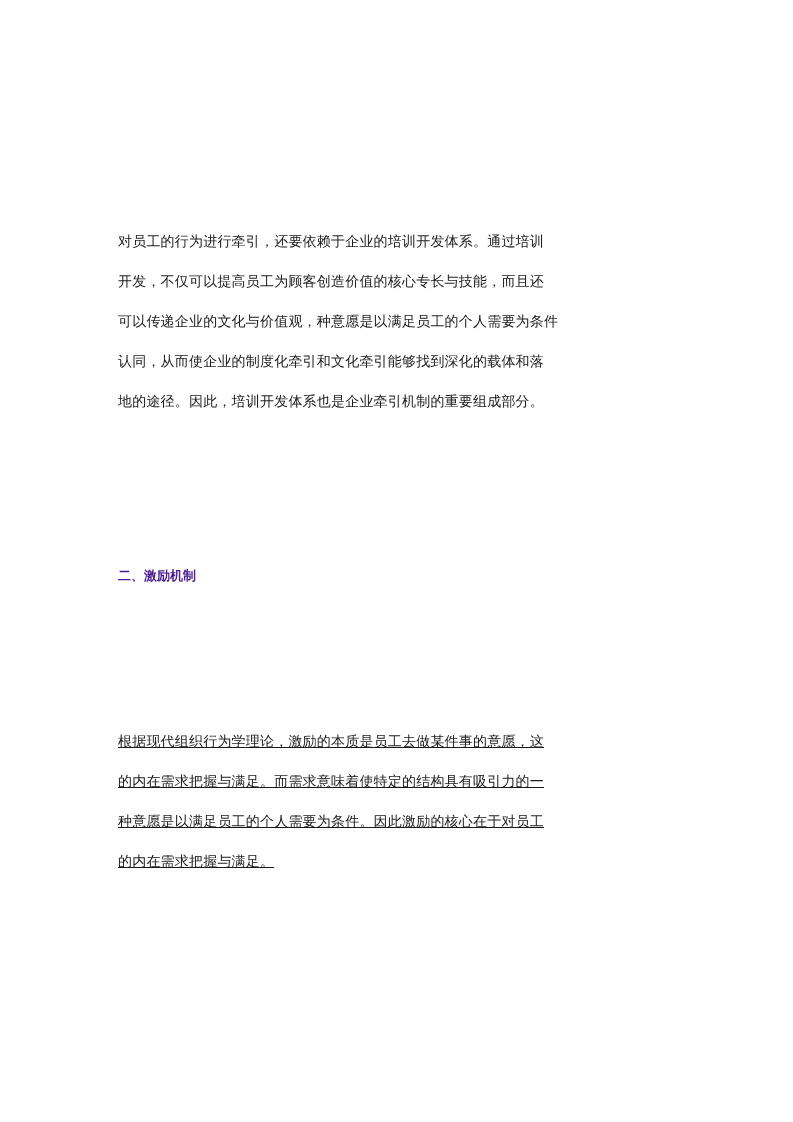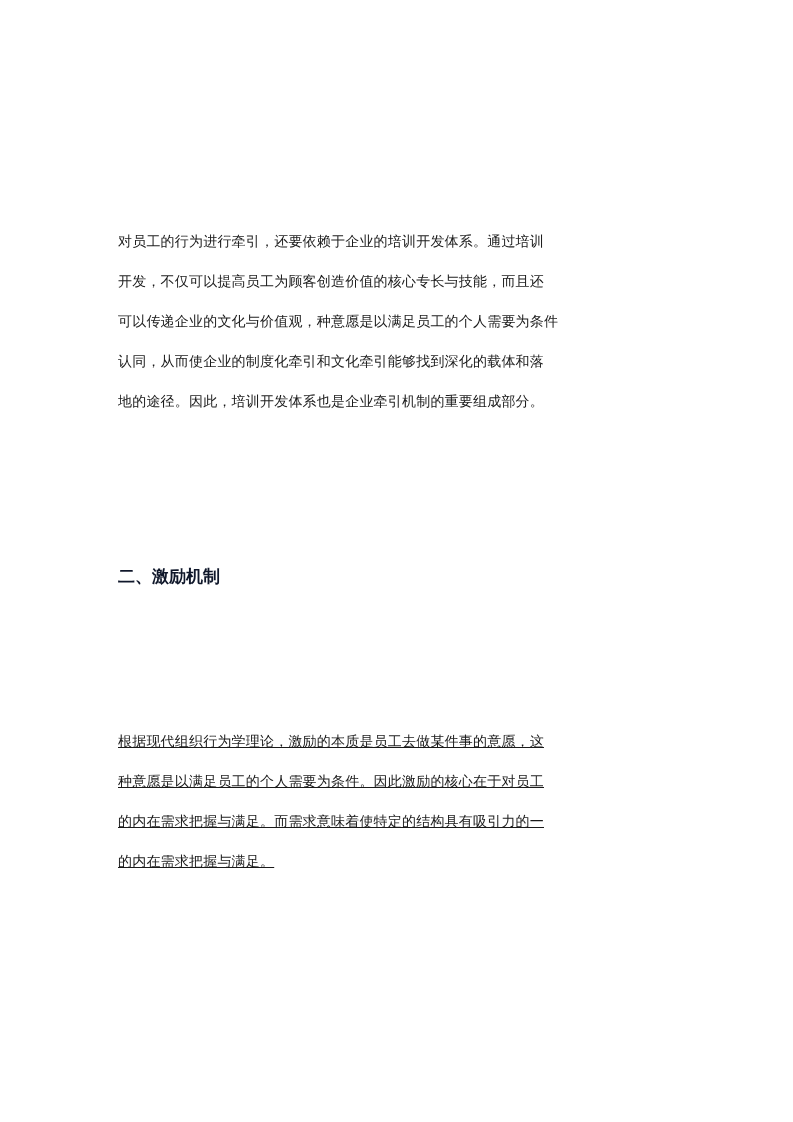--- a/index.html
+++ b/index.html
@@ -2,37 +2,37 @@
 <html><head>
 <meta charset="utf-8">
 <style>
   html, body { margin: 0; padding: 0; background: #ffffff; }
   body { width: 793px; height: 1122px; position: relative; overflow: hidden;
          font-family: "DejaVu Sans", "Liberation Sans", sans-serif; color: #1a1a1a; }
   .para { position: absolute; left: 118px; width: 560px; font-size: 14px;
           line-height: 40px; margin: 0; letter-spacing: 0.2px; }
   .line { display: block; white-space: nowrap; }
   #p1 { top: 221px; }
-  #h2 { position: absolute; left: 118px; top: 562px; margin: 0; font-size: 17px;
-        font-weight: bold; color: #0f172a; line-height: 28px; }
+  #h2 { position: absolute; left: 118px; top: 562px; margin: 0; font-size: 13px;
+        font-weight: bold; color: #4c1d95; line-height: 28px; }
   #p2 { top: 721px; text-decoration: underline; }
 </style>
 </head>
 <body>
 
 <div>
   <p id="p1" class="para">
     <span class="line">对员工的行为进行牵引，还要依赖于企业的培训开发体系。通过培训</span>
     <span class="line">开发，不仅可以提高员工为顾客创造价值的核心专长与技能，而且还</span>
     <span class="line">可以传递企业的文化与价值观，种意愿是以满足员工的个人需要为条件</span>
     <span class="line">认同，从而使企业的制度化牵引和文化牵引能够找到深化的载体和落</span>
     <span class="line">地的途径。因此，培训开发体系也是企业牵引机制的重要组成部分。</span>
   </p>
 
   <h2 id="h2">二、激励机制</h2>
 
   <p id="p2" class="para">
     <span class="line">根据现代组织行为学理论，激励的本质是员工去做某件事的意愿，这</span>
+    <span class="line">的内在需求把握与满足。而需求意味着使特定的结构具有吸引力的一</span>
     <span class="line">种意愿是以满足员工的个人需要为条件。因此激励的核心在于对员工</span>
-    <span class="line">的内在需求把握与满足。而需求意味着使特定的结构具有吸引力的一</span>
     <span class="line">的内在需求把握与满足。</span>
   </p>
 </div>
 
 </body></html>

